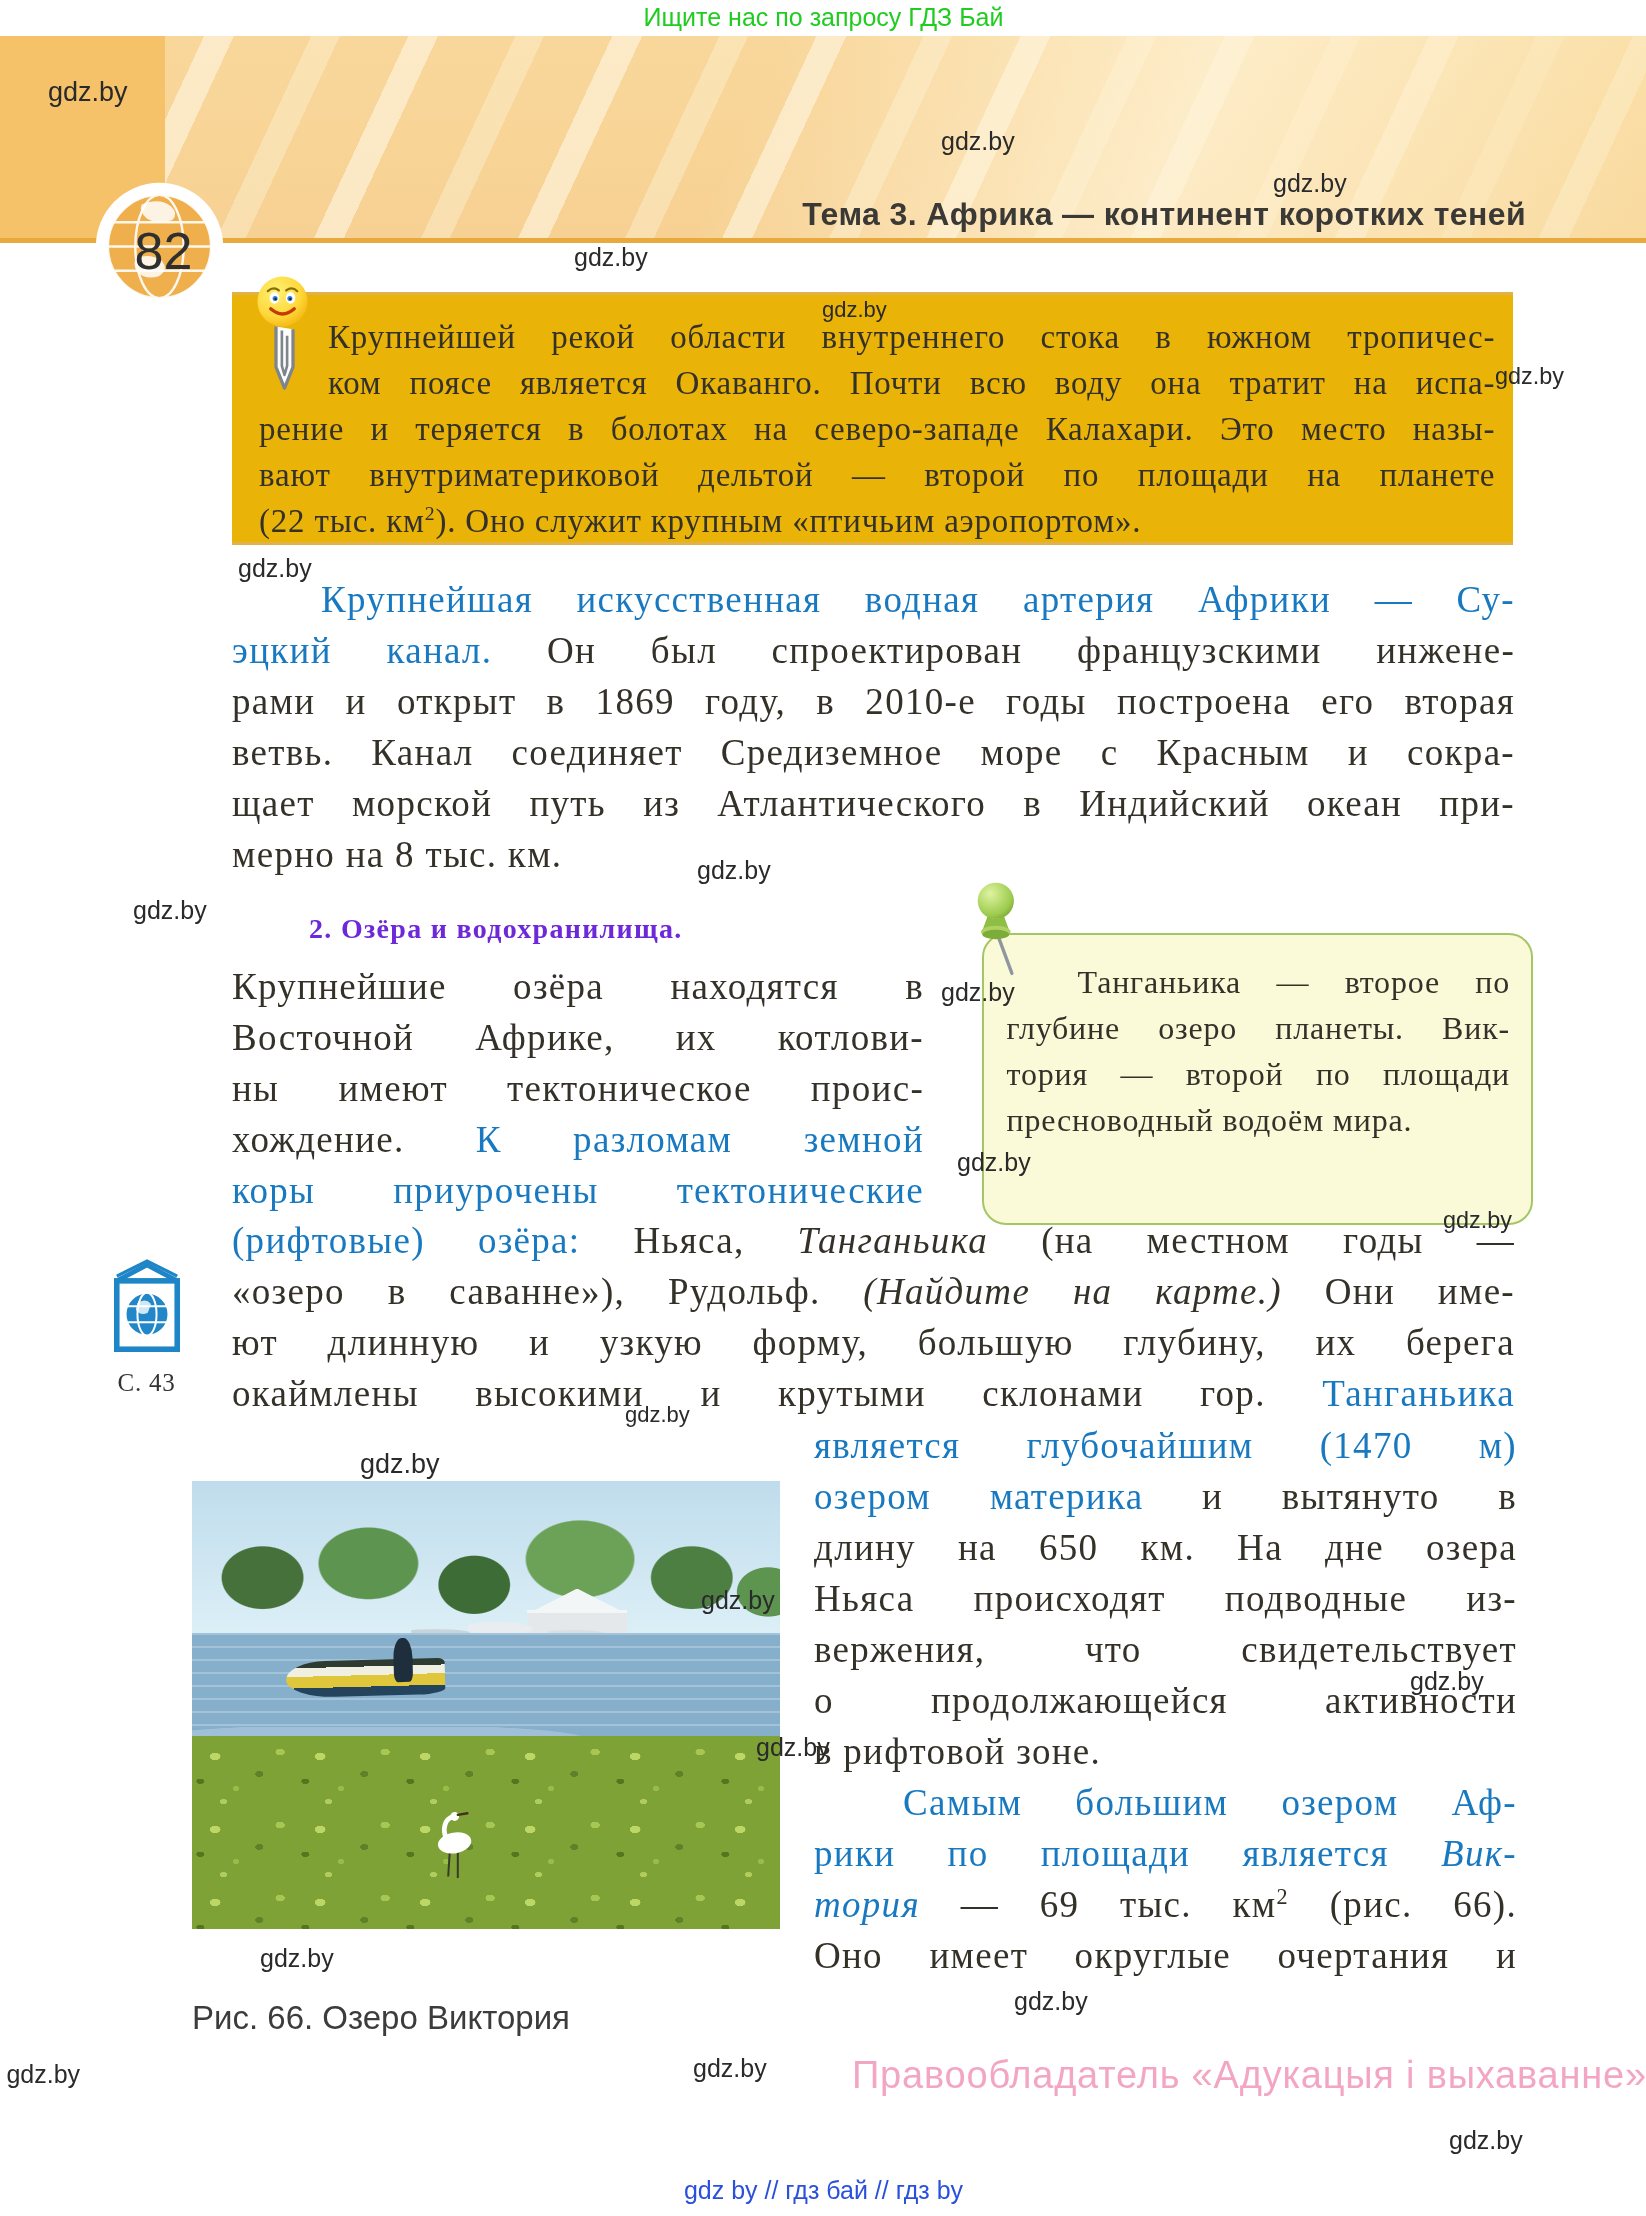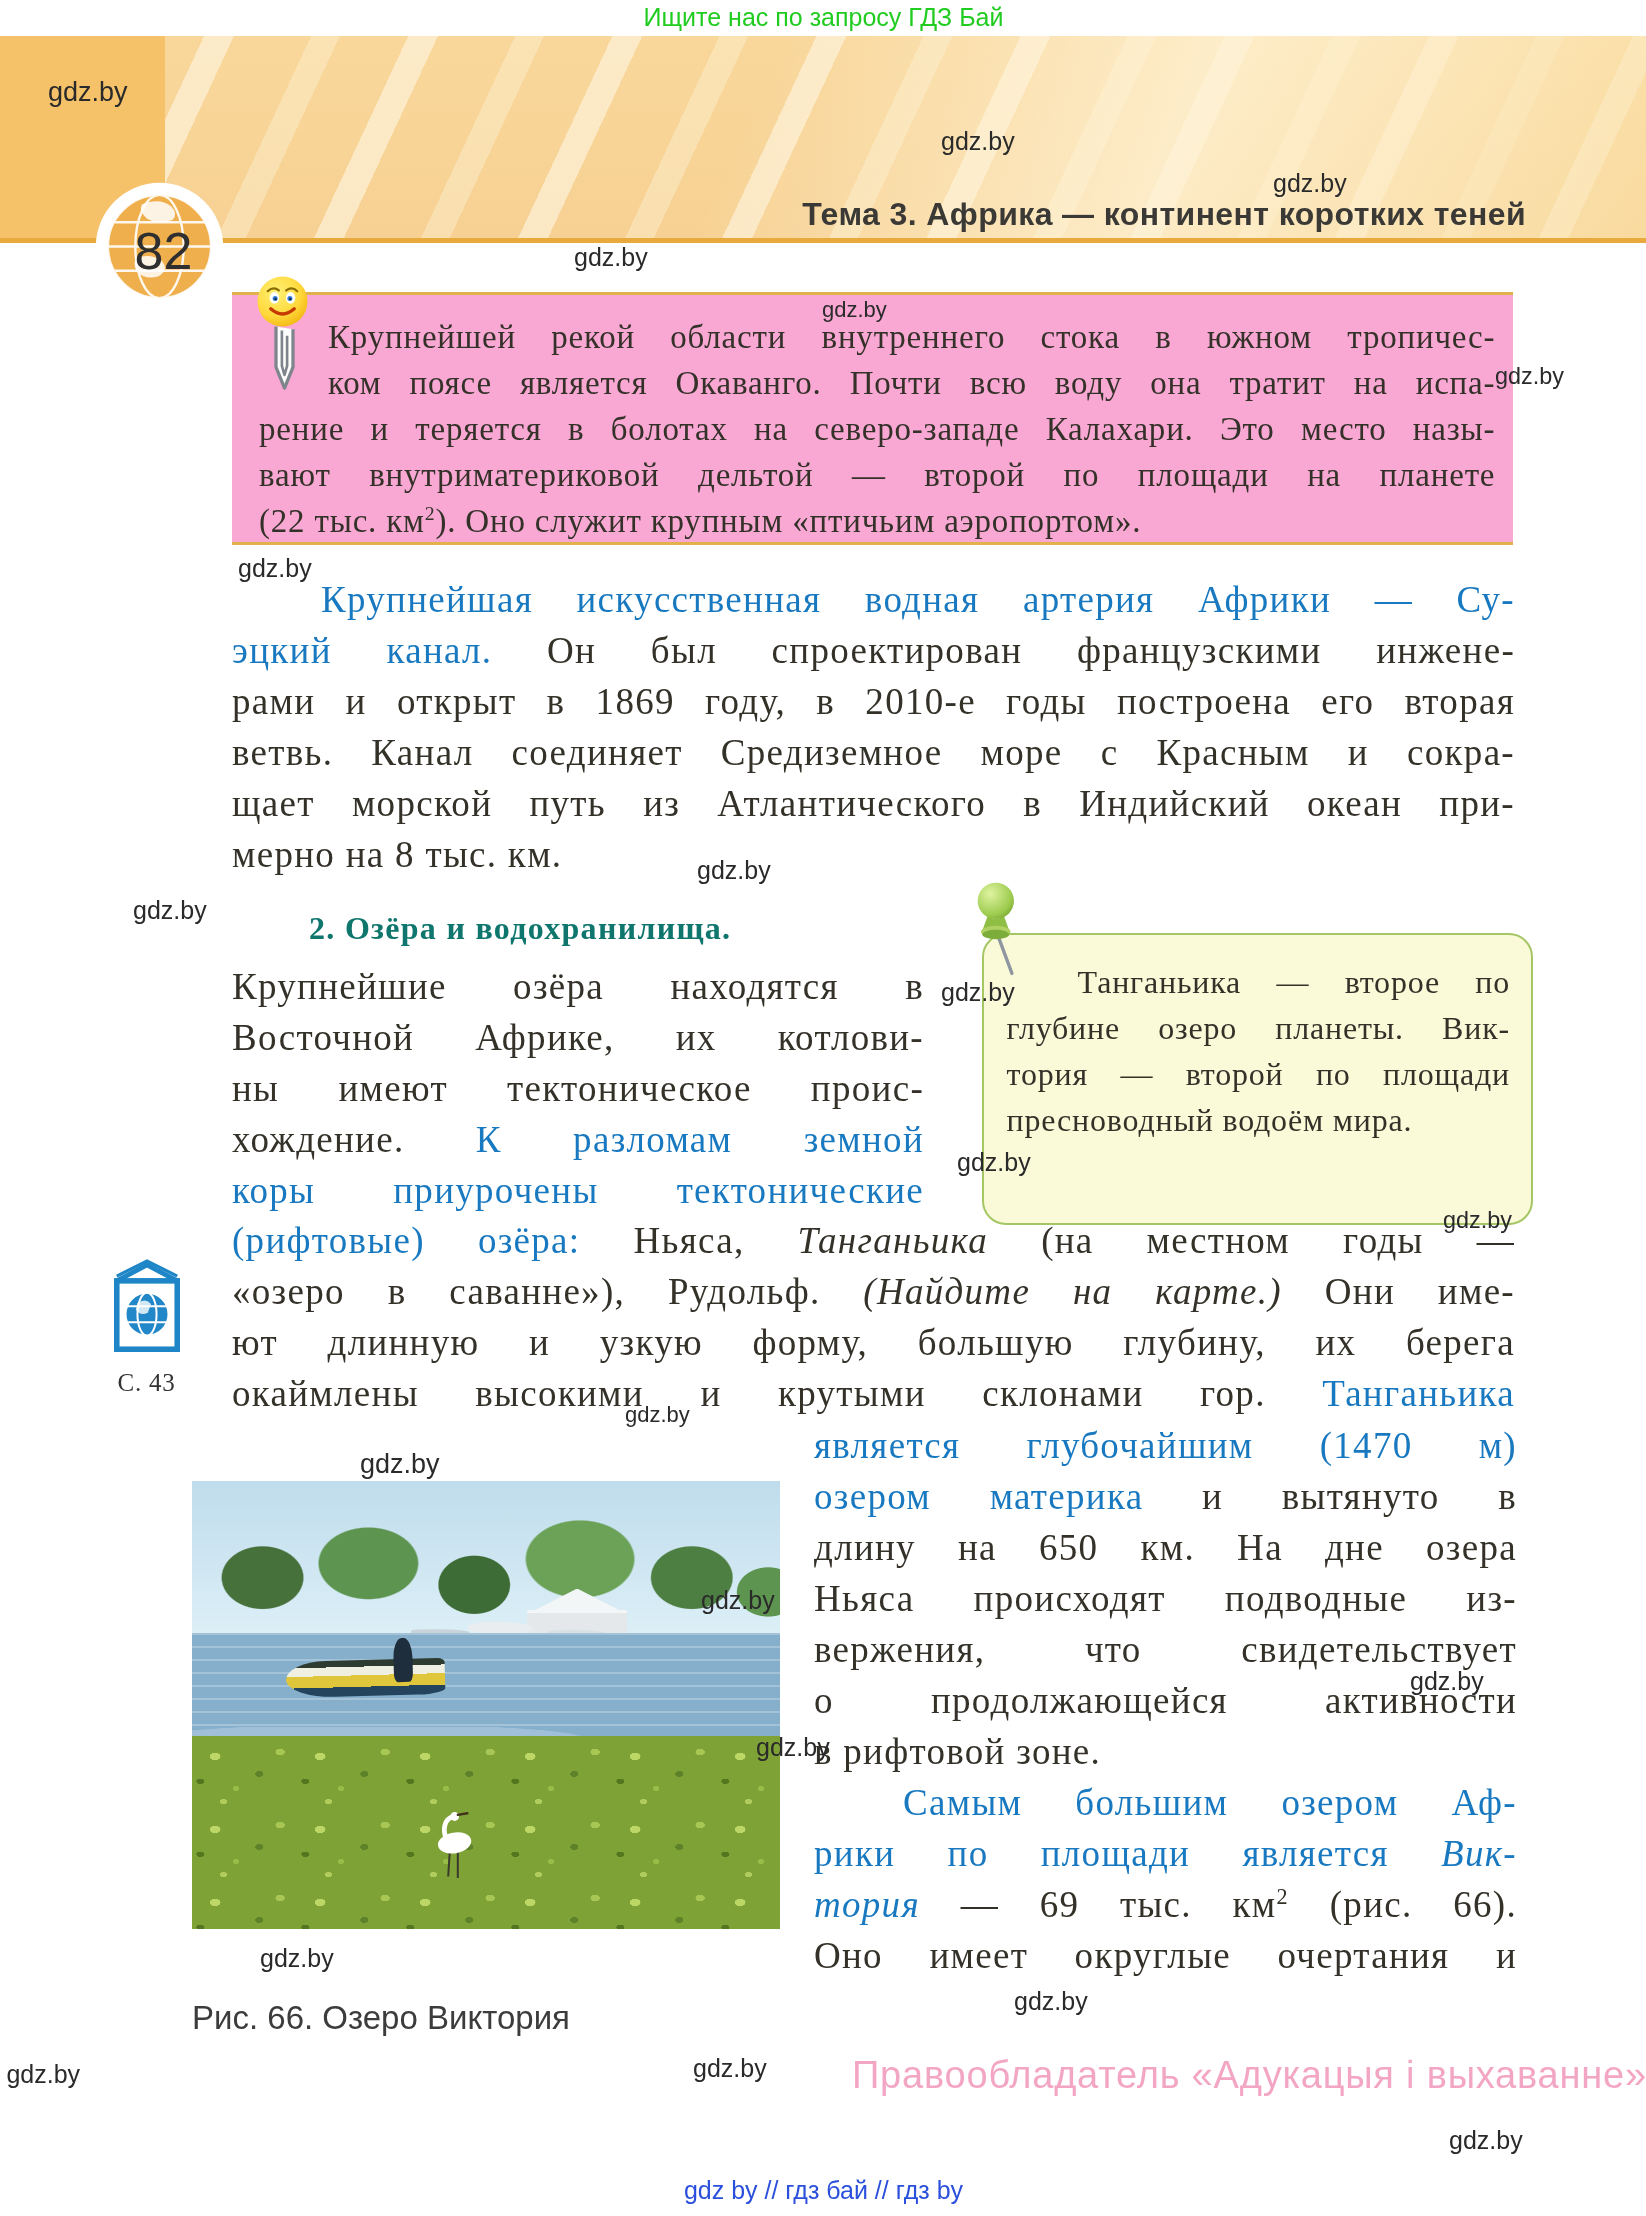--- a/index.html
+++ b/index.html
@@ -31,30 +31,30 @@
   .tl{text-align:justify;text-align-last:justify;}
   .tl.last{text-align-last:left;}
   .tl.ind{text-indent:89px;}
   .tl.pad{padding-left:69px;}
   .sg.bl{color:#1879C0;}
   .sg.i{font-style:italic;}
   .sg.bli{color:#1879C0;font-style:italic;}
   sup.sg{font-size:.6em;line-height:0;}
   
   .infobox{position:absolute;left:232px;top:292px;width:1281px;height:253px;box-sizing:border-box;
-           background:#f9a8d4;border-top:3.2px solid #E2B24A;border-bottom:3.2px solid #E2B24A;
+           background:#eab308;border-top:3.2px solid #E2B24A;border-bottom:3.2px solid #E2B24A;
            padding:19.3px 17.7px 0 27px;}
   .ib-text{font-size:33px;line-height:46px;color:#343129;letter-spacing:0.8px;}
   .smiley{position:absolute;left:256px;top:275px;width:53px;height:53px;z-index:6;}
   .clip{position:absolute;left:266px;top:324px;width:37px;height:68px;z-index:6;}
   
   .serif{position:absolute;color:#343129;font-size:37px;line-height:51px;letter-spacing:1.3px;}
   .suez{left:232px;top:574px;width:1283px;}
   .s2head{position:absolute;left:232px;top:903px;width:1283px;margin:0;
-          font-size:32px;line-height:51px;font-weight:bold;color:#0f766e;
+          font-size:28px;line-height:51px;font-weight:bold;color:#6d28d9;
           text-indent:77px;letter-spacing:1.3px;}
   .leftcol{left:232px;top:961px;width:692px;}
   .fullcol{left:232px;top:1215px;width:1283px;}
   .rightcol{left:814px;top:1420px;width:703px;}
   
   .callout{position:absolute;left:982px;top:933px;width:551px;height:292px;box-sizing:border-box;
            background:#FAFAD9;border:2.4px solid #A5C665;border-radius:24px;
            padding:24px 21px 0 22.6px;}
   .co-text{font-size:32px;line-height:46px;color:#343129;letter-spacing:0.8px;}
   .co-text .tl.ind{text-indent:71px;}

